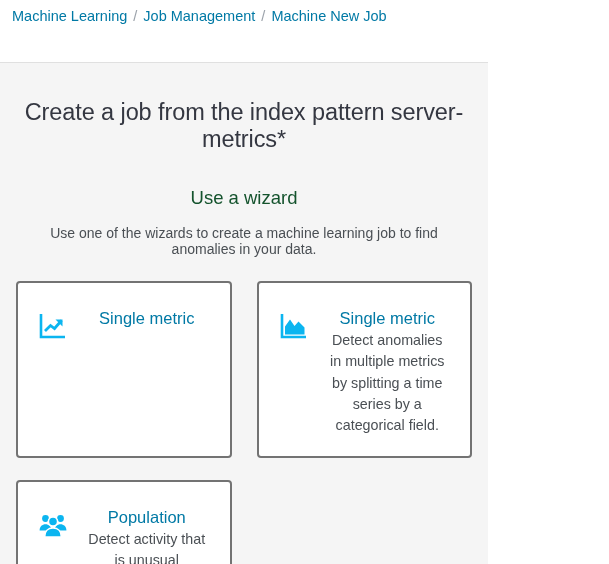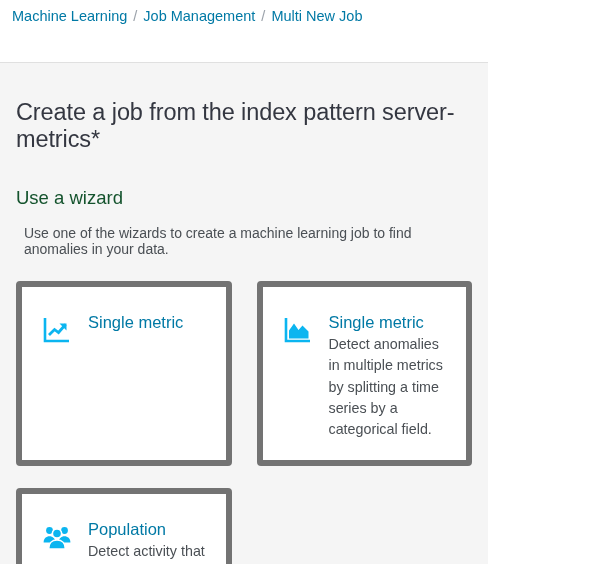--- a/index.html
+++ b/index.html
@@ -49,20 +49,21 @@
   .panel {
     position: absolute;
     top: 62px;
     left: 0;
     right: 0;
     bottom: 0;
     background: #f5f5f5;
     border-top: 1px solid #e0e0e0;
     box-sizing: border-box;
     padding: 0 16px;
+    text-align: center;
   }
 
   .page-title {
     margin: 0;
     padding-top: 36px;
     font-size: 23.5px;
     font-weight: 400;
     color: #343741;
     letter-spacing: -0.1px;
   }
@@ -86,21 +87,21 @@
   .card-grid {
     margin-top: 24px;
     display: grid;
     grid-template-columns: 1fr 1fr;
     column-gap: 25px;
     row-gap: 22px;
   }
 
   .card {
     background: #ffffff;
-    border: 6px solid #737373;
+    border: 2px solid #737373;
     border-radius: 4px;
     box-sizing: border-box;
     padding: 26px 20px 20px 20px;
     display: flex;
     align-items: flex-start;
     min-height: 147px;
     cursor: pointer;
   }
   .card-icon {
     flex: 0 0 auto;
@@ -134,21 +135,21 @@
 <body>
 
 <div class="page">
 
   <div class="header">
     <nav class="breadcrumb">
       <a class="crumb" href="#">Machine Learning</a>
       <span class="crumb-sep">/</span>
       <a class="crumb" href="#">Job Management</a>
       <span class="crumb-sep">/</span>
-      <a class="crumb" href="#">Multi New Job</a>
+      <a class="crumb" href="#">Machine New Job</a>
     </nav>
   </div>
 
   <div class="panel">
 
     <h1 class="page-title">Create a job from the index pattern server-metrics*</h1>
 
     <h2 class="section-title">Use a wizard</h2>
 
     <p class="section-desc">Use one of the wizards to create a machine learning job to find anomalies in your data.</p>

